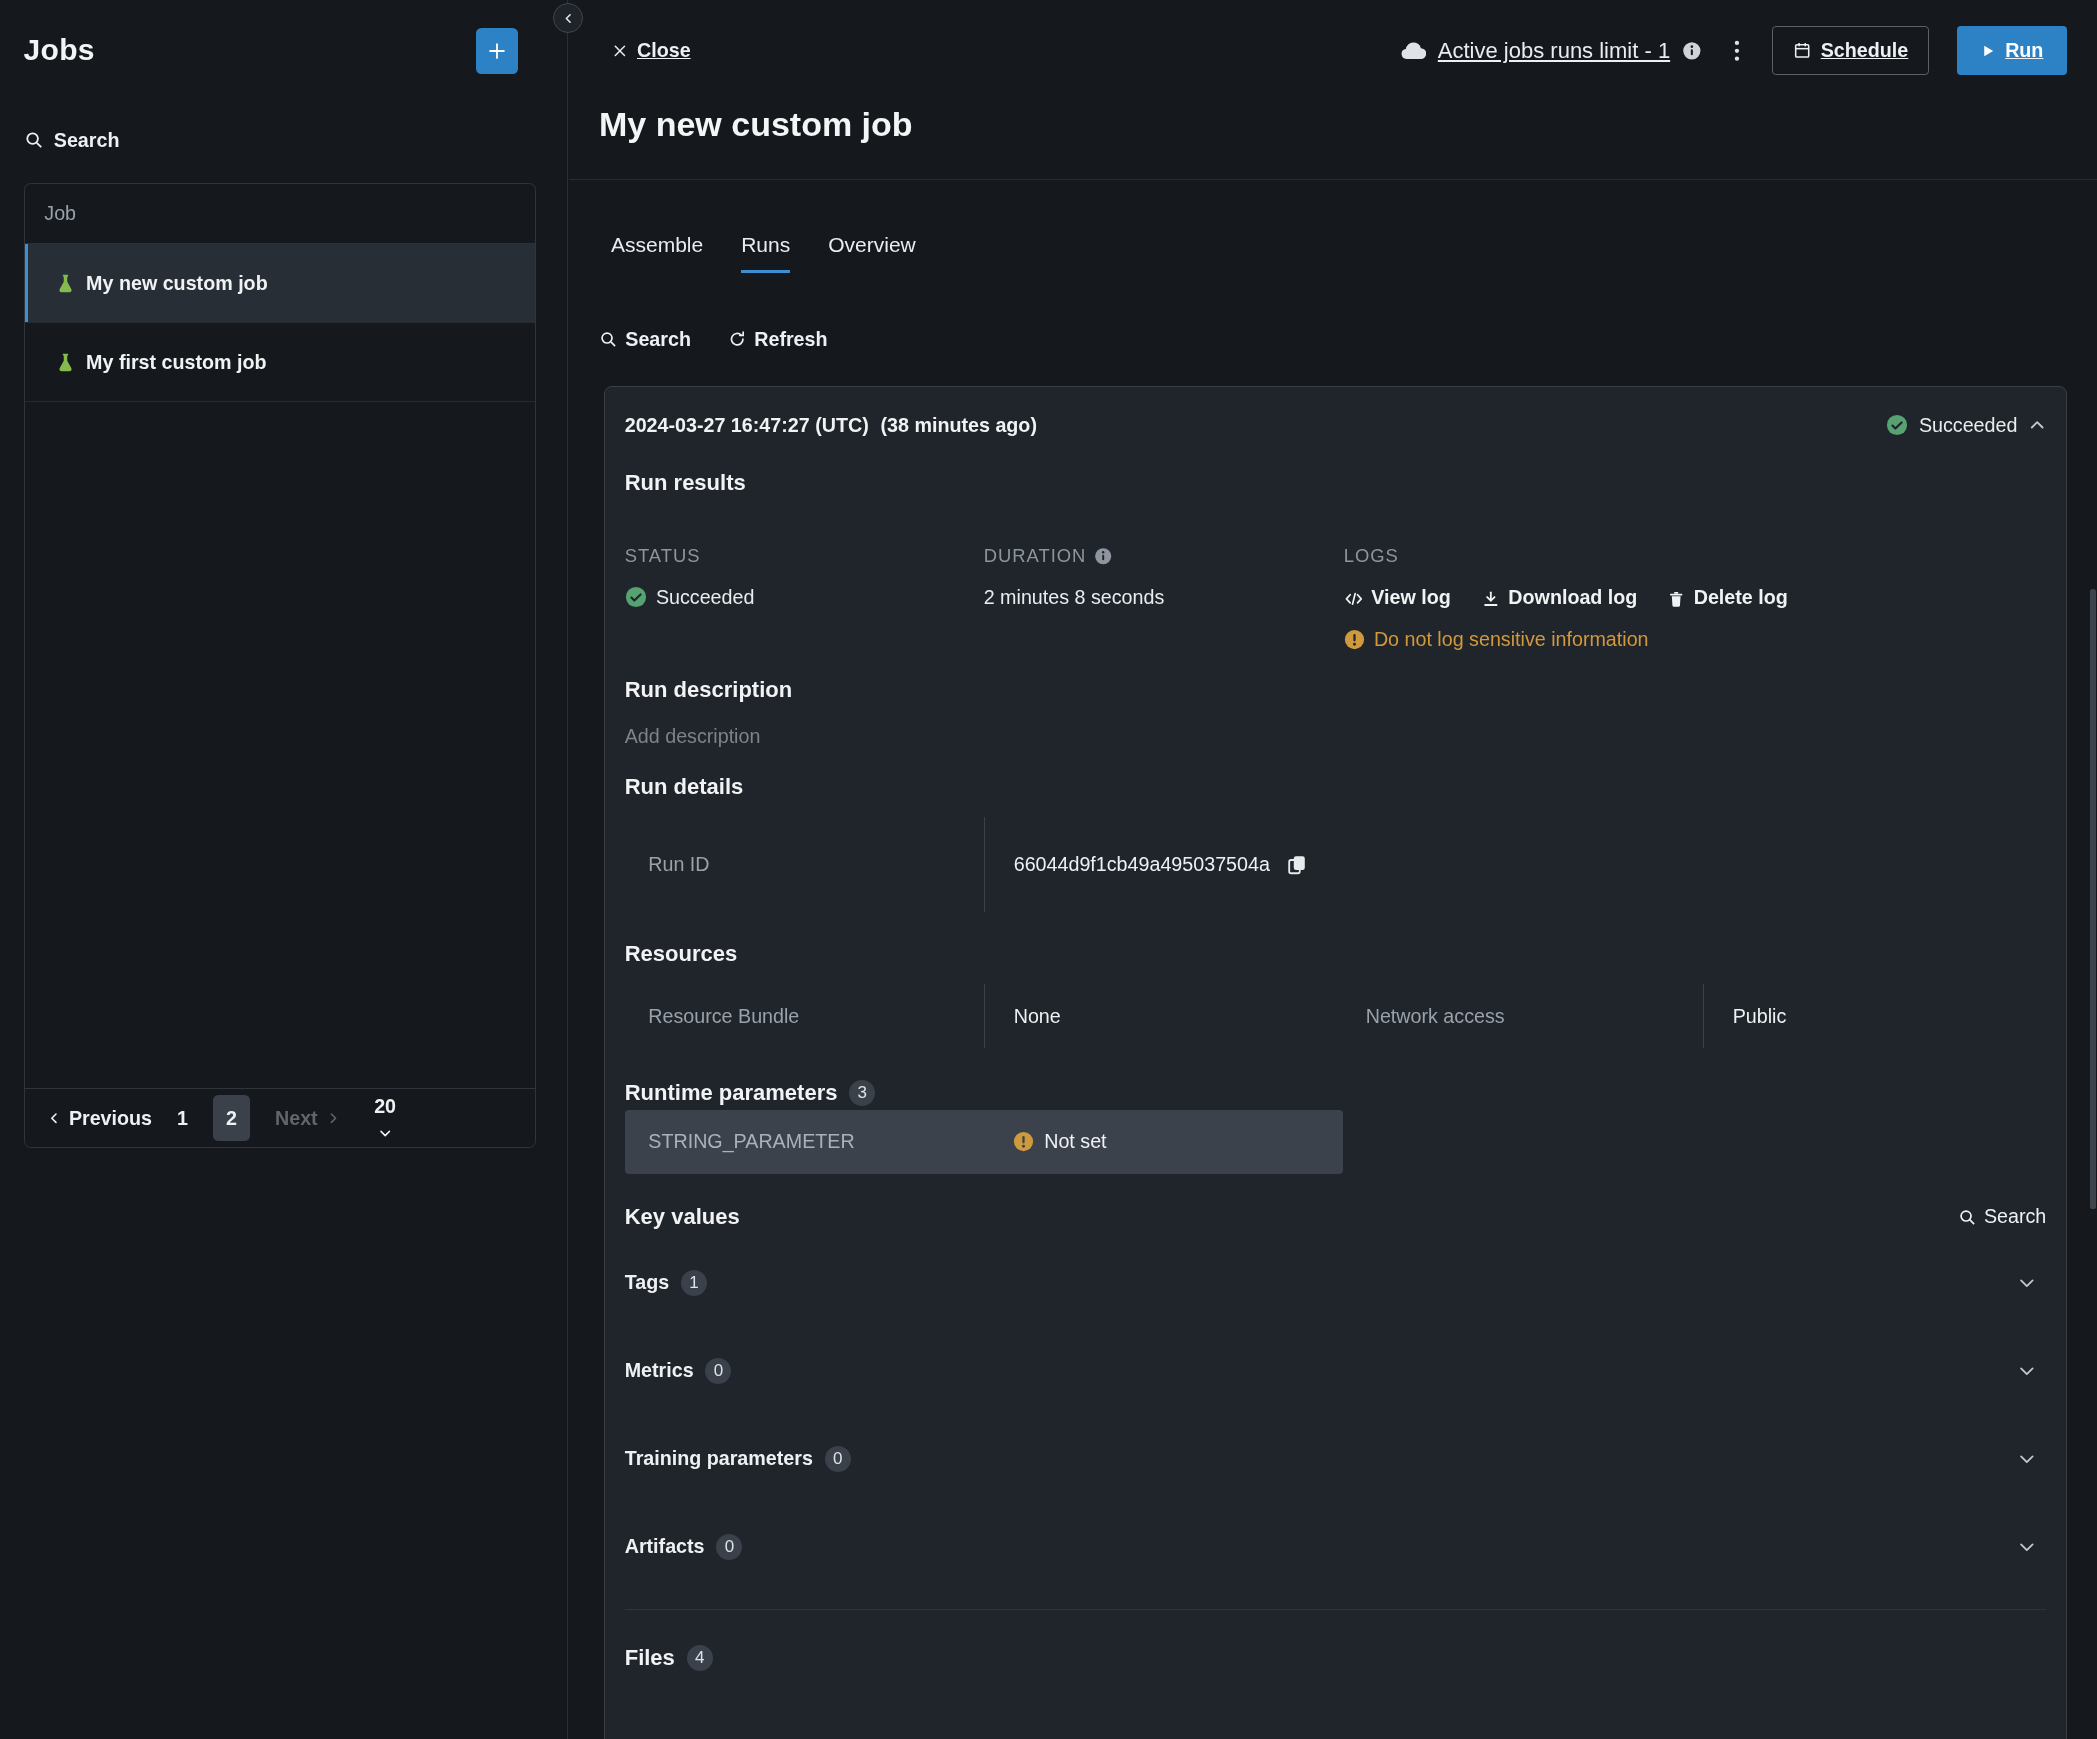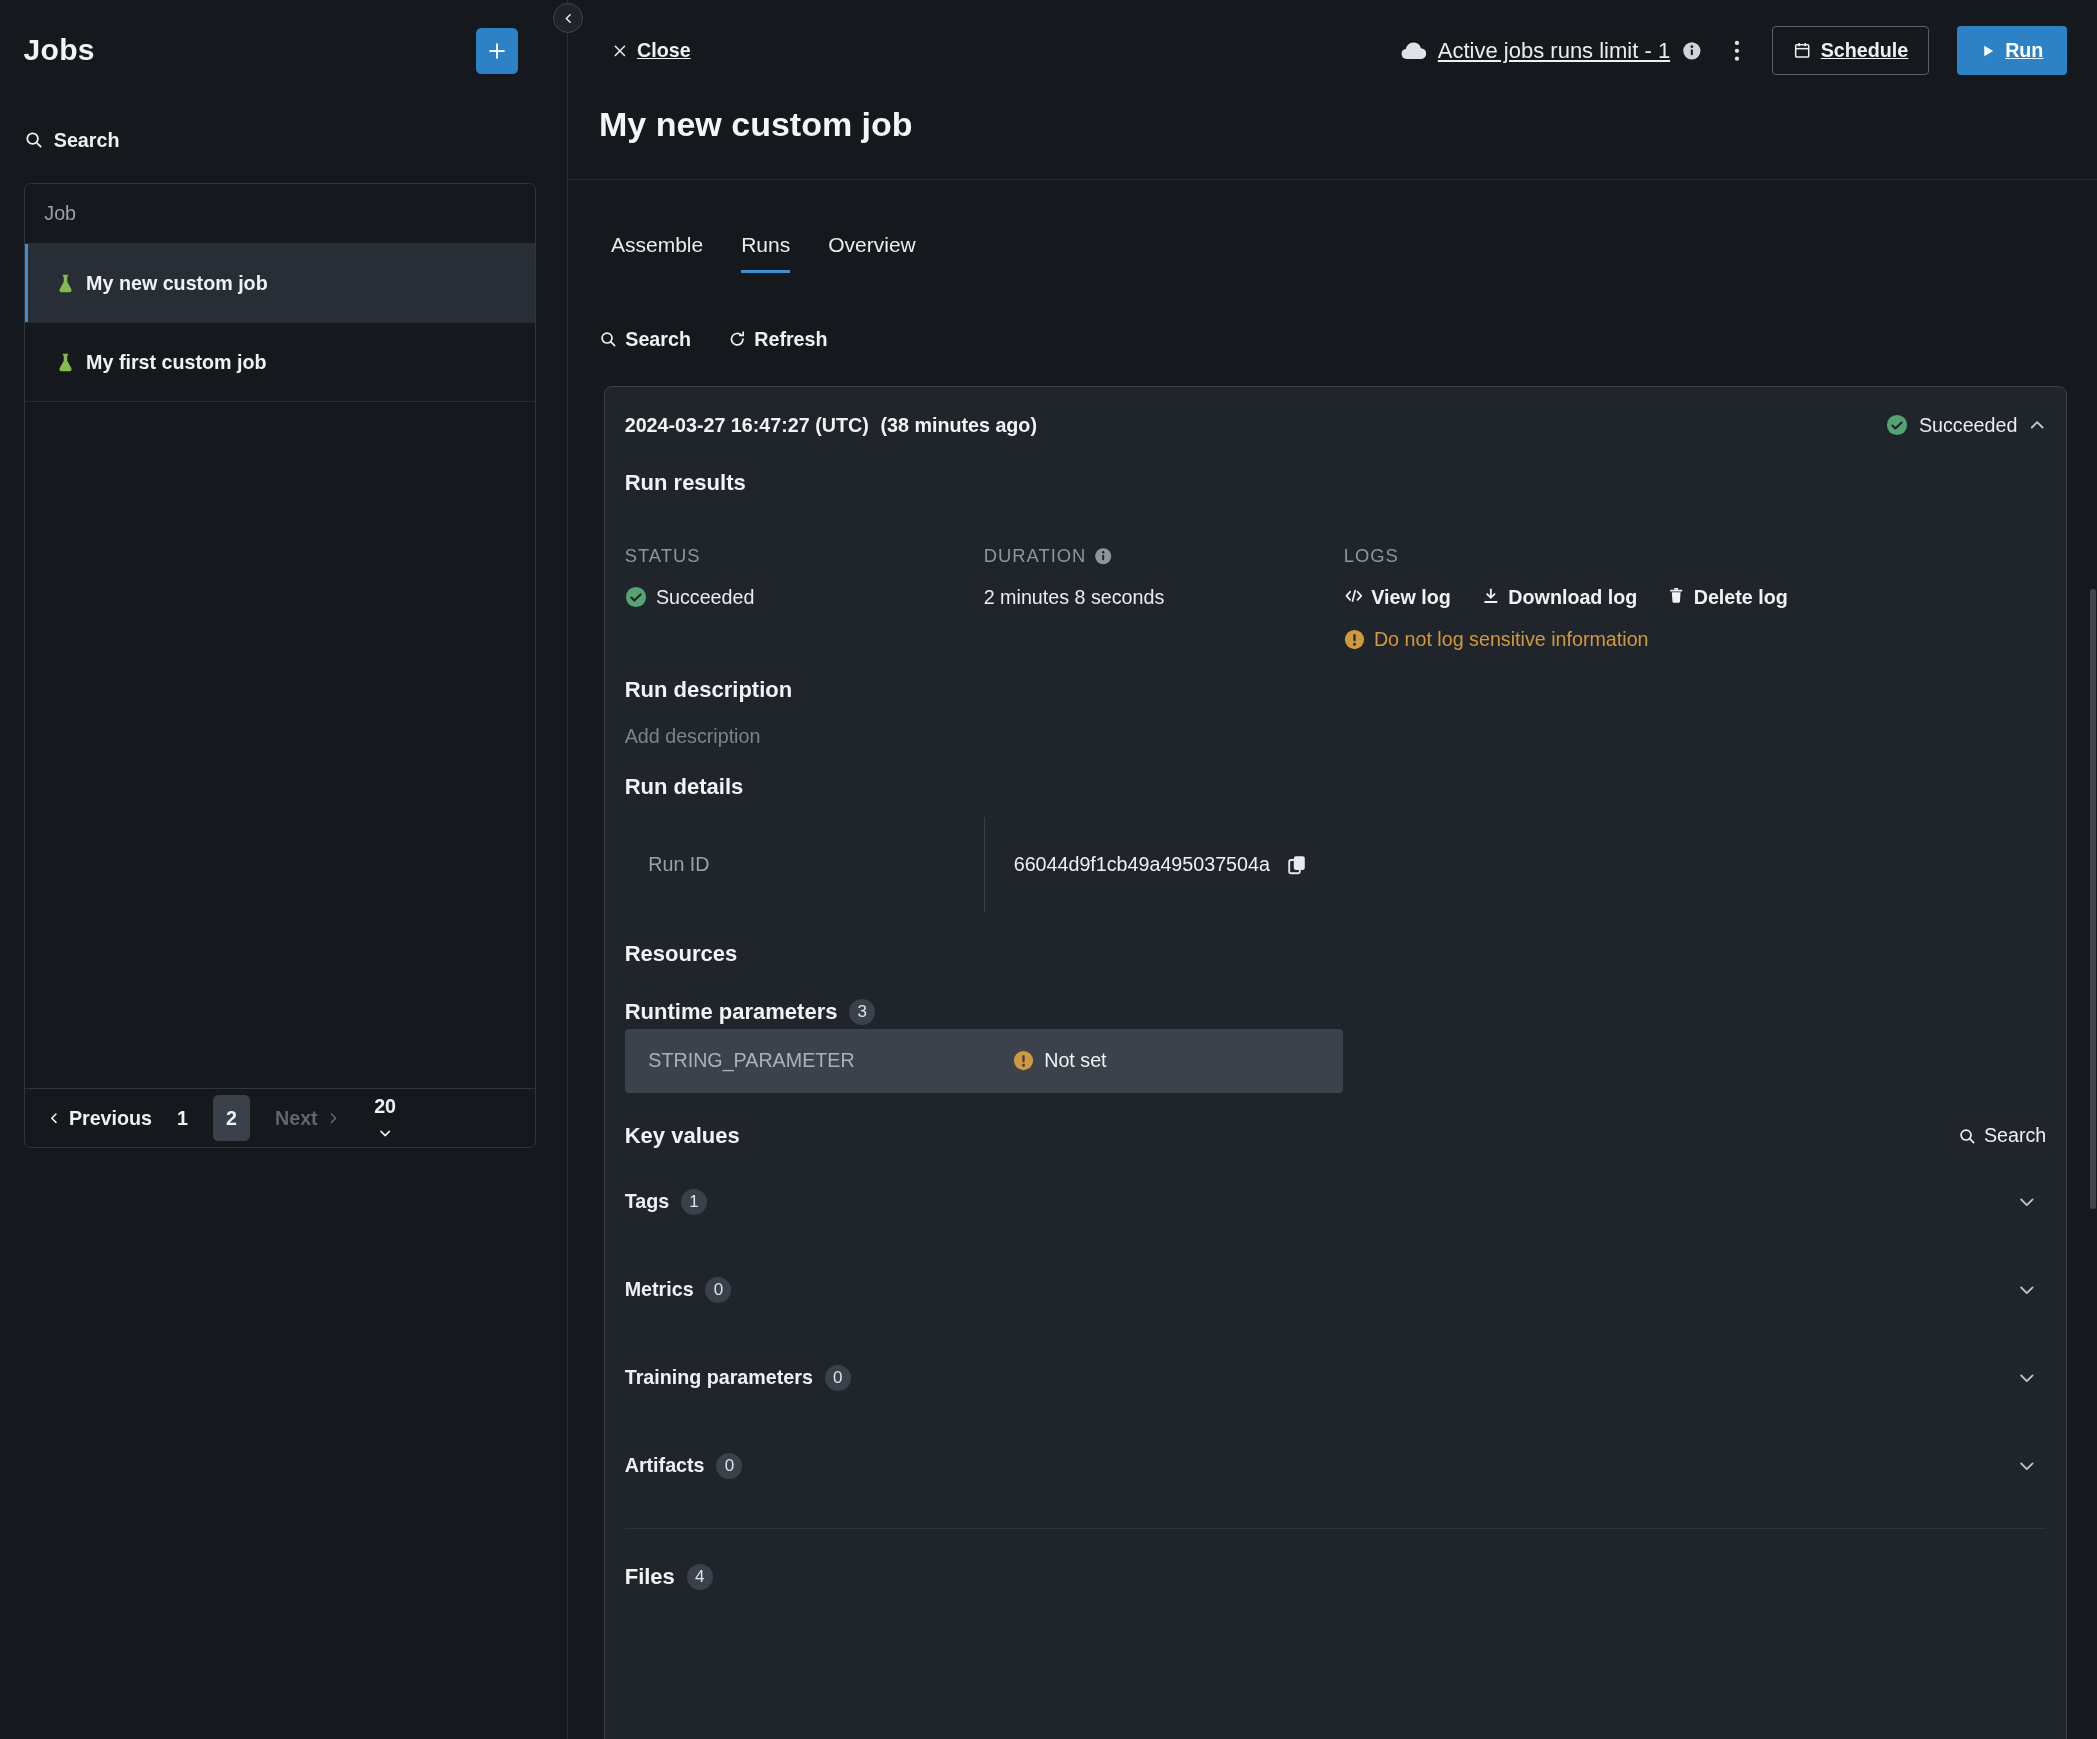--- a/index.html
+++ b/index.html
@@ -79,21 +79,21 @@
 
   .sec-h { font-size:22px; font-weight:700; color:#f1f3f5; display:flex; align-items:center; gap:11.8px; }
   .count-badge { min-width:26px; height:26px; padding:0 6.6px; border-radius:13px; background:#3a414a;
     color:#dfe3e6; font-size:17px; font-weight:400; display:flex; align-items:center; justify-content:center; }
 
   .results-grid { display:grid; grid-template-columns:359px 360px 1fr; margin-top:30px; }
   .col-label { padding-top:19.7px; font-size:18.4px; letter-spacing:1px; color:#8d959e;
     display:flex; align-items:center; gap:7.9px; }
   .cell-val { padding-top:18.4px; font-size:19.7px; color:#e9edf0; display:flex; align-items:center; gap:9.2px; }
   .logs-links { display:flex; align-items:center; gap:30px; }
-  .log-link { display:flex; align-items:flex-start; gap:7.9px; font-size:19.7px; font-weight:700;
+  .log-link { display:flex; align-items:flex-end; gap:7.9px; font-size:19.7px; font-weight:700;
     color:#f0f3f4; cursor:pointer; white-space:nowrap; }
   .warn-line { padding-top:19.7px; display:flex; align-items:center; gap:9.2px;
     font-size:19.7px; color:#d1993b; cursor:pointer; }
 
   .mt-desc { margin-top:26px; }
   .placeholder { margin-top:22px; font-size:19.7px; color:#7b838c; cursor:text; }
   .mt-details { margin-top:26px; }
 
   .kv-row { display:flex; align-items:stretch; margin-top:17px; }
   .kv-row .lbl { width:359px; display:flex; align-items:center; padding-left:23.6px;
@@ -418,20 +418,26 @@
             <svg width="22" height="22" viewBox="0 0 24 24">
                 <rect x="3.5" y="6.5" width="11.5" height="14.5" rx="2" fill="none" stroke="currentColor" stroke-width="2"></rect>
                 <rect x="8.5" y="2.5" width="12" height="15" rx="2.5" fill="currentColor"></rect>
               </svg>
           </span>
         </button>
       </div>
     </div>
 
     <h3 class="sec-h mt-res">Resources</h3>
+    <div class="kv-row row-mid">
+      <div class="lbl">Resource Bundle</div>
+      <div class="val val-c2">None</div>
+      <div class="lbl-c3">Network access</div>
+      <div class="val val-c4">Public</div>
+    </div>
 
     <h3 class="sec-h mt-params">
       <span>Runtime parameters</span>
       <span class="count-badge">3</span>
     </h3>
     <div class="param-warn-row">
       <div class="lbl">STRING_PARAMETER</div>
       <div class="wval">
         <span>
           <svg width="21" height="21" viewBox="0 0 24 24">

